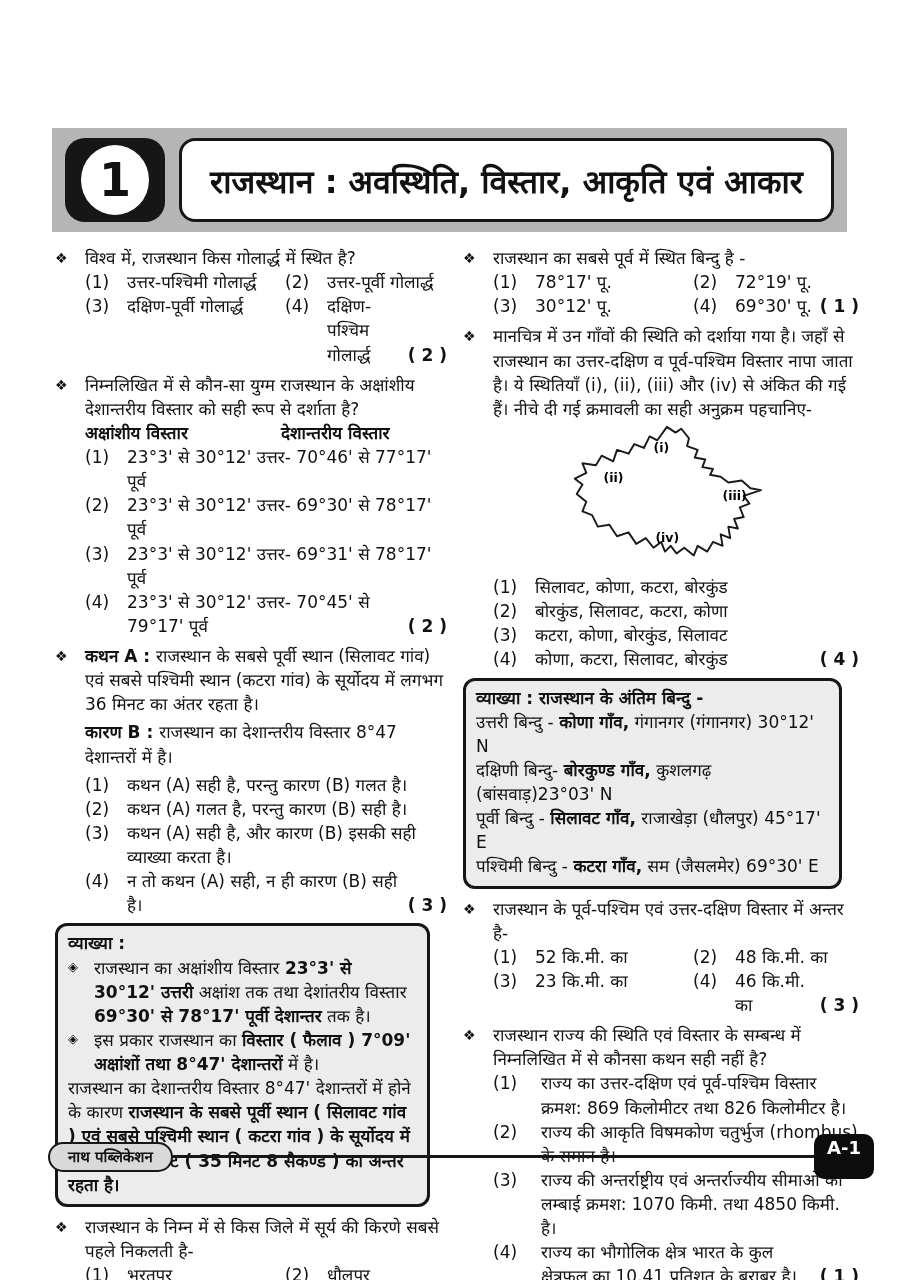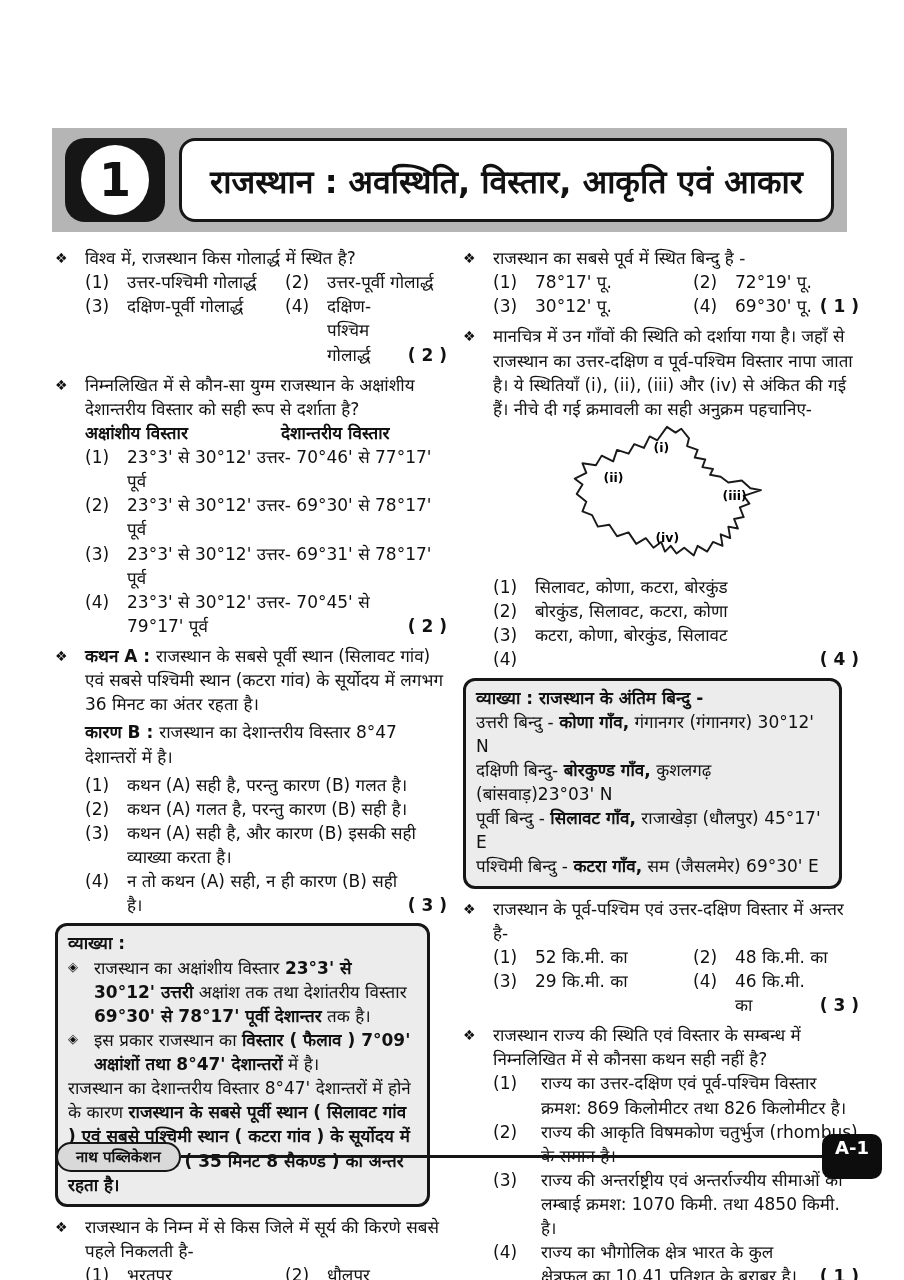--- a/index.html
+++ b/index.html
@@ -53,21 +53,21 @@
   .expl{
     border:3px solid #161616;border-radius:12px;background:#ececec;
     padding:5px 10px 7px 10px;margin:4px 17px 8px 0;
   }
   .subrow{display:flex;}
   .subb{width:26px;flex:none;font-size:13px;padding-top:2px;}
   .mapwrap{margin:2px 0 4px 56px;}
   .map-label{font-weight:bold;font-size:13px;font-family:"DejaVu Sans",sans-serif;}
   
   .footer{
-    position:absolute;left:56px;top:1134px;width:826px;
+    position:absolute;left:48px;top:1134px;width:826px;
     display:flex;align-items:center;
   }
   .pub{
     border:2.5px solid #161616;border-radius:16px;background:#d9d9d9;
     padding:2px 18px 4px 18px;font-weight:bold;font-size:15px;flex:none;
   }
   .fline{flex:1;border-top:3px solid #161616;}
   .pageno{
     background:#0d0d0d;color:#fff;font-weight:bold;font-size:18px;
     padding:3px 13px 21px 13px;border-radius:10px;flex:none;
@@ -254,20 +254,21 @@
         <div class="optrow">
             <span class="onum">(2)</span>
             <span class="otext">बोरकुंड, सिलावट, कटरा, कोणा</span>
           </div>
         <div class="optrow">
             <span class="onum">(3)</span>
             <span class="otext">कटरा, कोणा, बोरकुंड, सिलावट</span>
           </div>
         <div class="optrow">
             <span class="onum">(4)</span>
+            <span class="otext">कोणा, कटरा, सिलावट, बोरकुंड</span>
             <span class="ans">( 4 )</span>
           </div>
       </div>
     </div>
 
     <div class="expl">
       <div class="b">व्याख्या : राजस्थान के अंतिम बिन्दु -</div>
       <div><span>उत्तरी बिन्दु - </span><span class="b">कोणा गाँव,</span><span> गंगानगर (गंगानगर) 30°12' N</span></div>
       <div><span>दक्षिणी बिन्दु- </span><span class="b">बोरकुण्ड गाँव,</span><span> कुशलगढ़ (बांसवाड़)23°03' N</span></div>
       <div><span>पूर्वी बिन्दु - </span><span class="b">सिलावट गाँव,</span><span> राजाखेड़ा (धौलपुर) 45°17' E</span></div>
@@ -282,21 +283,21 @@
           <div class="optrow">
               <span class="onum">(1)</span>
               <span class="otext">52 कि.मी. का</span>
             </div>
           <div class="optrow">
               <span class="onum">(2)</span>
               <span class="otext">48 कि.मी. का</span>
             </div>
           <div class="optrow">
               <span class="onum">(3)</span>
-              <span class="otext">29 कि.मी. का</span>
+              <span class="otext">23 कि.मी. का</span>
             </div>
           <div class="optrow cell4">
               <span class="onum">(4)</span>
               <span class="otext">46 कि.मी. का</span>
               <span class="ans">( 3 )</span>
             </div>
         </div>
       </div>
     </div>
 

